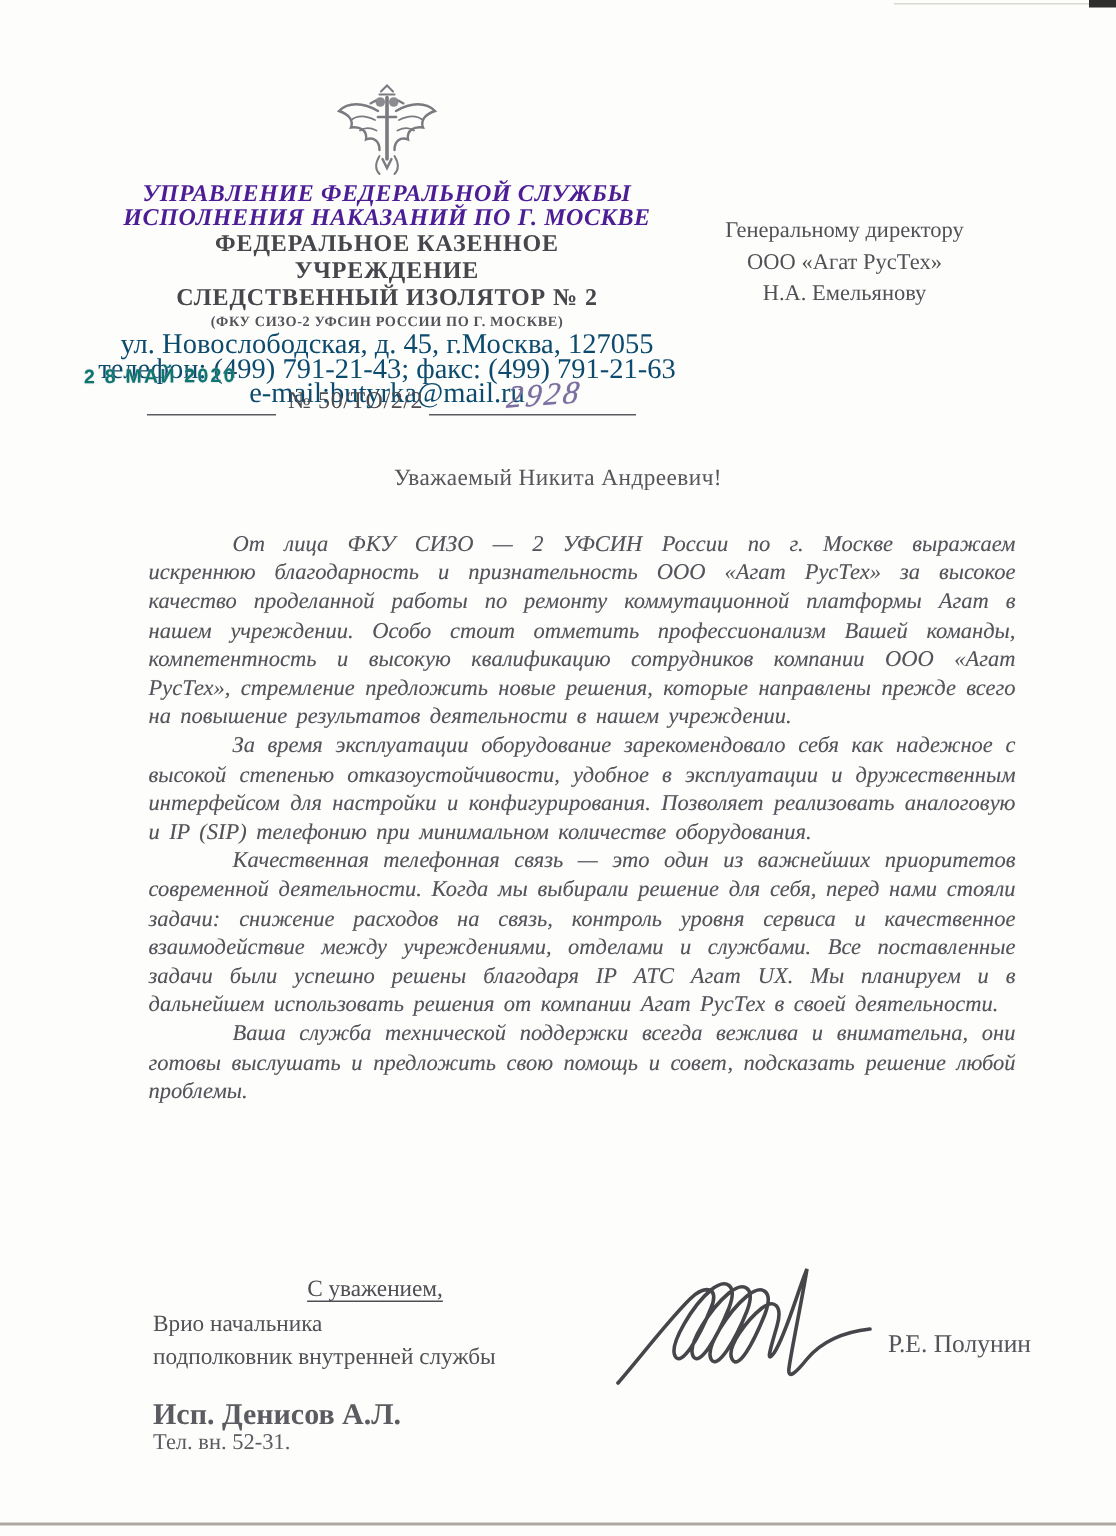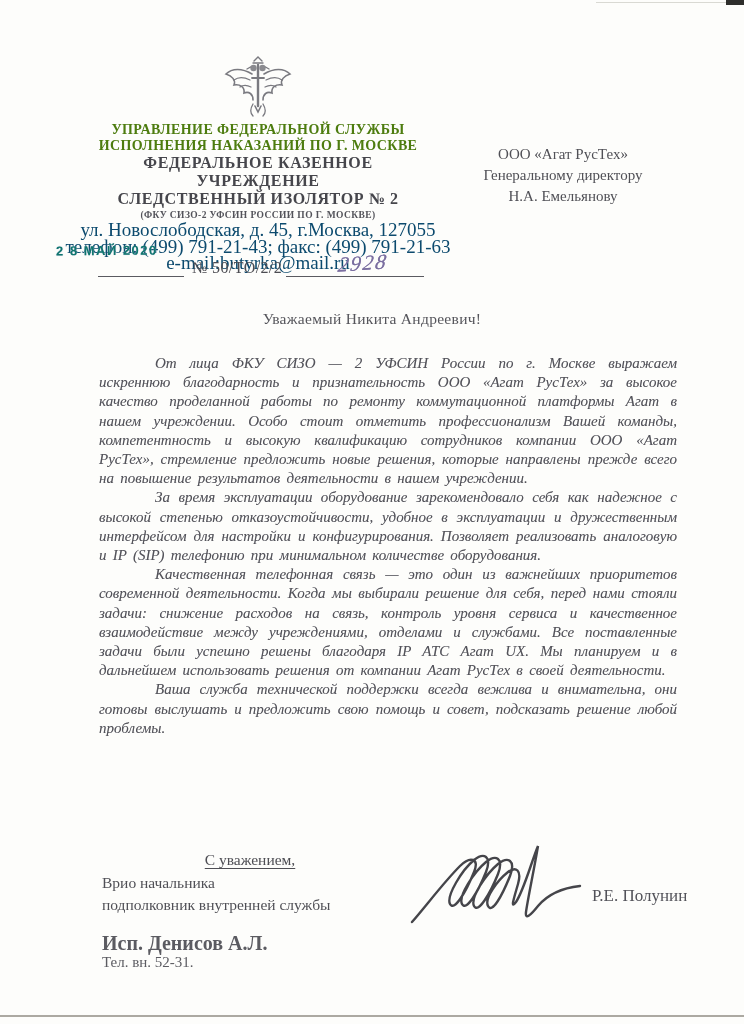--- a/index.html
+++ b/index.html
@@ -10,21 +10,21 @@
     color:#54545a;
   }
   
   .scan-corner-mark{position:absolute;top:0;right:0;width:18px;height:5px;background:#2e2e2c;}
   .scan-top-line{position:absolute;top:2px;right:18px;width:130px;height:1px;background:#d9d9d3;}
   .scan-bottom-line{position:absolute;top:1015px;left:0;width:744px;height:2px;background:#aca9a2;}
 
   
   .header-block{position:absolute;left:62px;top:54px;width:392px;text-align:center;}
   .emblem{display:block;margin:0 auto 4px auto;}
-  .org-l12{font-size:14px;font-weight:bold;letter-spacing:.4px;color:#4d7c0f;line-height:16px;}
+  .org-l12{font-size:16px;font-weight:bold;letter-spacing:.4px;color:#4c1d95;line-height:16px;font-style:italic;}
   .org-l345{font-size:16px;font-weight:bold;letter-spacing:.6px;color:#46464c;line-height:18px;}
   .org-abbrev{font-size:9.5px;font-weight:bold;letter-spacing:.4px;color:#53535a;line-height:13px;margin-top:1px;}
   .hdr-contact{font-size:19px;color:#0c4a6e;line-height:16.5px;font-family:Liberation Serif, serif;}
 
   
   .date-stamp{
     position:absolute;left:56px;top:243px;
     font-family:"Liberation Sans", sans-serif;font-weight:bold;
     font-size:13px;letter-spacing:1.5px;color:#0f766e;
     text-shadow:0 0 1px #aab7d4;transform:rotate(-.5deg);white-space:nowrap;
@@ -111,22 +111,22 @@
 
   <div class="ref-line">
     <span class="blank-seg seg1"></span>
     <span class="ref-number">№ 50/ТО/2/2</span>
     <span class="blank-seg seg2">
       <span class="handwritten-number">2928</span>
     </span>
   </div>
 
   <div class="addressee">
+    <div>Генеральному директору</div>
     <div>ООО «Агат РусТех»</div>
-    <div>Генеральному директору</div>
     <div>Н.А. Емельянову</div>
   </div>
 
   <div class="salutation">Уважаемый Никита Андреевич!</div>
 
   <div class="body-text">
     <p>От лица ФКУ СИЗО — 2 УФСИН России по г. Москве выражаем искреннюю благодарность и признательность ООО «Агат РусТех» за высокое качество проделанной работы по ремонту коммутационной платформы Агат в нашем учреждении. Особо стоит отметить профессионализм Вашей команды, компетентность и высокую квалификацию сотрудников компании ООО «Агат РусТех», стремление предложить новые решения, которые направлены прежде всего на повышение результатов деятельности в нашем учреждении.</p>
     <p>За время эксплуатации оборудование зарекомендовало себя как надежное с высокой степенью отказоустойчивости, удобное в эксплуатации и дружественным интерфейсом для настройки и конфигурирования. Позволяет реализовать аналоговую и IP (SIP) телефонию при минимальном количестве оборудования.</p>
     <p>Качественная телефонная связь — это один из важнейших приоритетов современной деятельности. Когда мы выбирали решение для себя, перед нами стояли задачи: снижение расходов на связь, контроль уровня сервиса и качественное взаимодействие между учреждениями, отделами и службами. Все поставленные задачи были успешно решены благодаря IP АТС Агат UX. Мы планируем и в дальнейшем использовать решения от компании Агат РусТех в своей деятельности.</p>
     <p>Ваша служба технической поддержки всегда вежлива и внимательна, они готовы выслушать и предложить свою помощь и совет, подсказать решение любой проблемы.</p>

